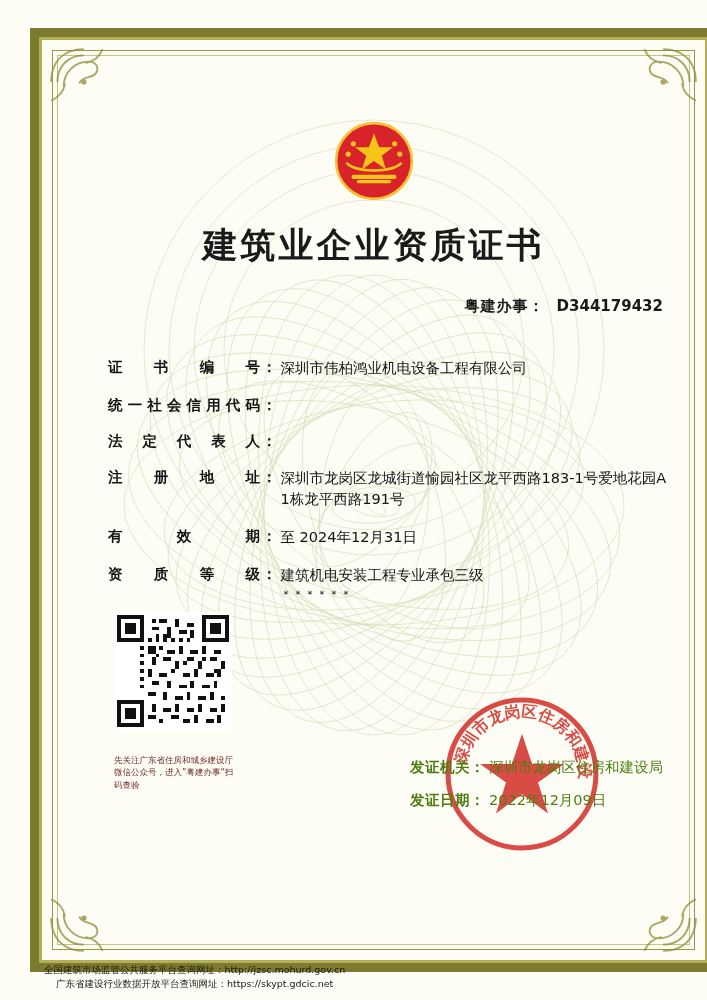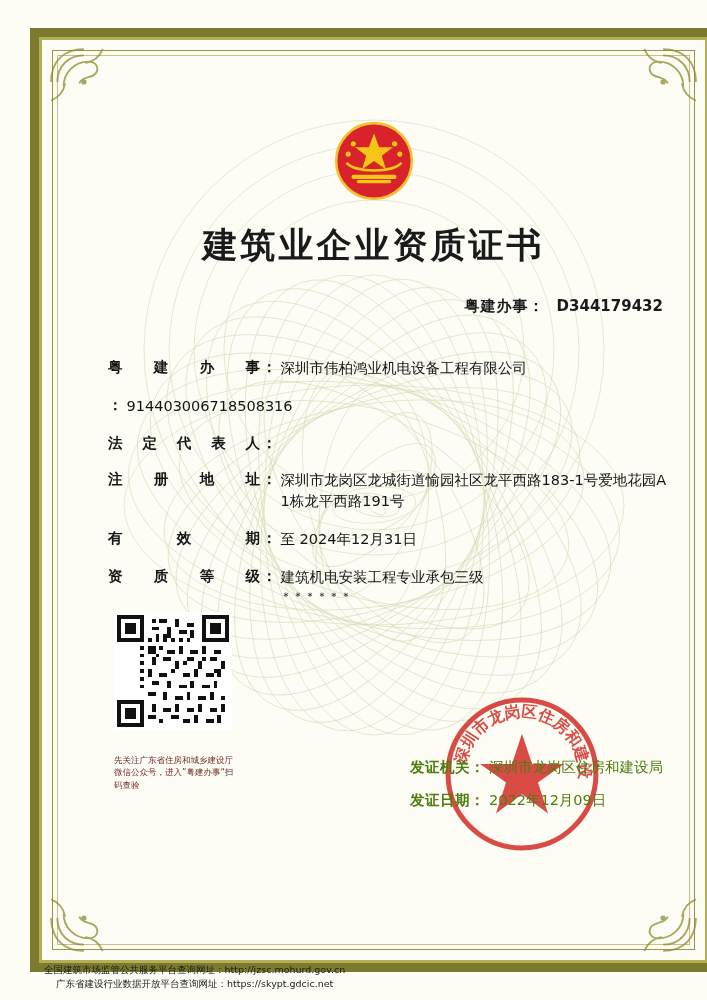--- a/index.html
+++ b/index.html
@@ -354,28 +354,28 @@
 
     <div class="doc-title">建筑业企业资质证书</div>
 
     <div class="cert-no">
       <span class="label">粤建办事：</span><span class="value">D344179432</span>
     </div>
 
     <div class="fields">
 
       <div class="field-row">
-        <span class="field-label">粤建办事</span>
+        <span class="field-label">证书编号</span>
         <span class="field-colon">：</span>
         <span class="field-value">深圳市伟柏鸿业机电设备工程有限公司</span>
       </div>
 
       <div class="field-row">
+        <span class="field-label">统一社会信用代码</span>
         <span class="field-colon">：</span>
-        <span class="field-value">914403006718508316</span>
       </div>
 
       <div class="field-row">
         <span class="field-label">法定代表人</span>
         <span class="field-colon">：</span>
       </div>
 
       <div class="field-row">
         <span class="field-label">注册地址</span>
         <span class="field-colon">：</span>

